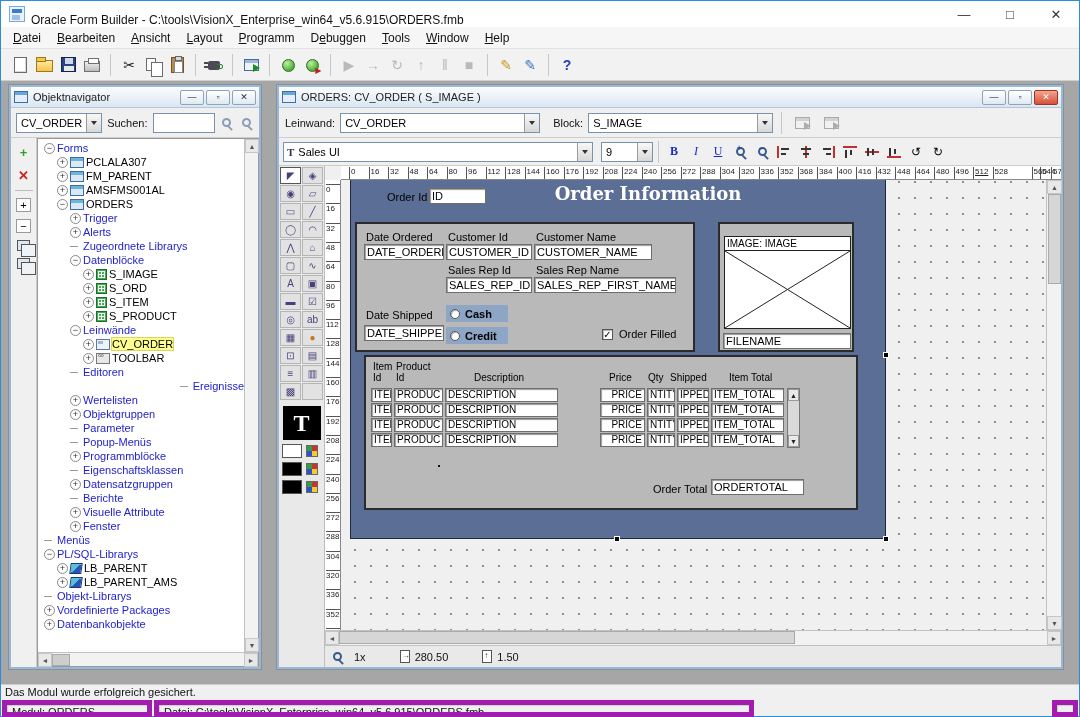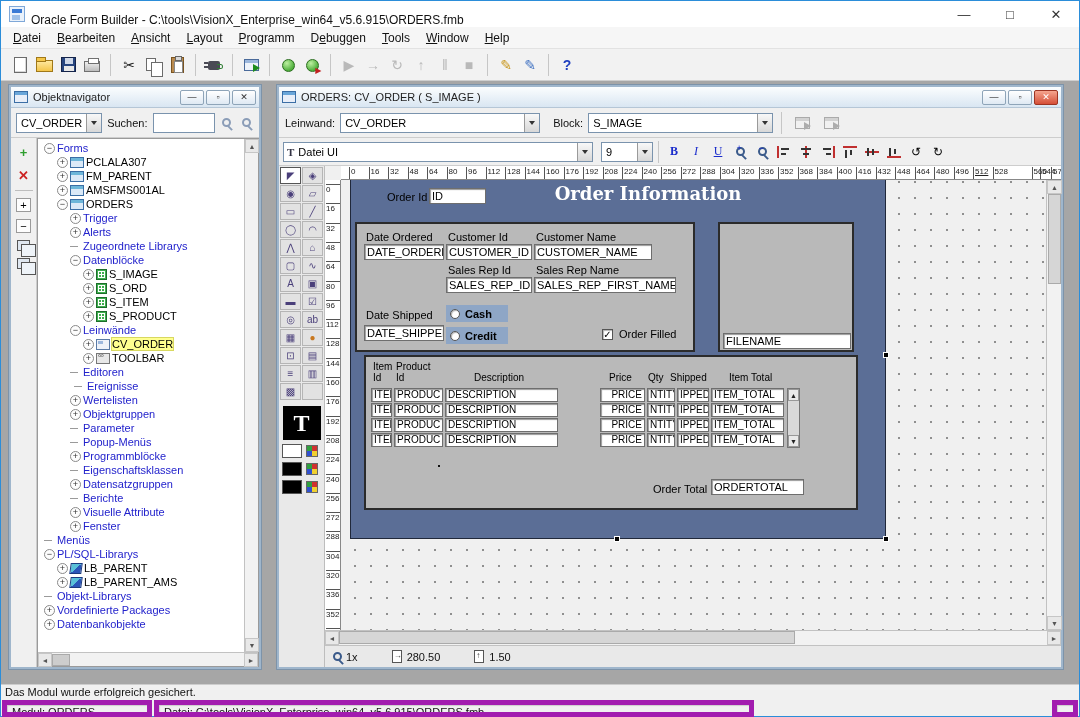--- a/index.html
+++ b/index.html
@@ -402,21 +402,21 @@
                 </div>
                 <div class="trow" style="padding-left: 45px;">
                   <span class="exp">+</span>
                   <span class="nicon tbar"></span>
                   <span class="lab obj">TOOLBAR</span>
                 </div>
                 <div class="trow" style="padding-left: 32px;">
                   <span class="noexp"></span>
                   <span class="lab cat">Editoren</span>
                 </div>
-                <div class="trow" style="padding-left: 36px;">
+                <div class="trow" style="padding-left: 36px; justify-content: flex-end;">
                   <span class="noexp"></span>
                   <span class="lab cat">Ereignisse</span>
                 </div>
                 <div class="trow" style="padding-left: 32px;">
                   <span class="exp">+</span>
                   <span class="lab cat">Wertelisten</span>
                 </div>
                 <div class="trow" style="padding-left: 32px;">
                   <span class="exp">+</span>
                   <span class="lab cat">Objektgruppen</span>
@@ -525,21 +525,21 @@
             <span class="ic ic-runform" style="filter:grayscale(1);opacity:.5"></span>
           </span>
         <span class="tbtn disabled">
             <span class="ic ic-runform" style="filter:grayscale(1);opacity:.5"></span>
           </span>
       </div>
 
       <div class="edbar2">
         <span class="combo" style="width:310px">
           <span style="font-family:'Liberation Serif',serif;font-weight:bold;font-size:11px;padding-left:3px;color:#334">T</span>
-          <span class="cv">Datei UI</span>
+          <span class="cv">Sales UI</span>
           <span class="arr"></span>
         </span>
         <span class="combo" style="width:52px;margin-left:6px">
           <span class="cv">9</span>
           <span class="arr"></span>
         </span>
         <span class="tsep"></span>
         <span id="fmtbtns" style="display:flex;align-items:center;gap:2px">
             <span class="fbtn bold">B</span>
             <span class="fbtn italic">I</span>
@@ -739,20 +739,27 @@
                     <span class="rc"></span>
                     <span class="rl">Credit</span>
                   </div>
                   <div class="chk" style="left:245px;top:104px">
                     <span class="cb">✓</span>
                     <span class="cl">Order Filled</span>
                   </div>
                 </div>
 
                 <div class="gpanel" style="left:367px;top:42px;width:136px;height:130px">
+                  <div class="imgph">
+                    <div class="imlab">IMAGE: IMAGE</div>
+                    <svg width="125" height="77" style="display:block">
+                      <line x1="0" y1="0" x2="125" y2="77" stroke="#222" stroke-width="1"></line>
+                      <line x1="125" y1="0" x2="0" y2="77" stroke="#222" stroke-width="1"></line>
+                    </svg>
+                  </div>
                   <div class="tfield" style="left:3px;top:109px;width:128px">FILENAME</div>
                 </div>
 
                 <div class="gpanel" style="left:13px;top:175px;width:494px;height:155px">
                   <div class="itemhdr" style="left:7px;top:4px">Item</div>
                   <div class="itemhdr" style="left:7px;top:15px">Id</div>
                   <div class="itemhdr" style="left:30px;top:4px">Product</div>
                   <div class="itemhdr" style="left:30px;top:15px">Id</div>
                   <div class="itemhdr" style="left:108px;top:15px">Description</div>
                   <div class="itemhdr" style="left:243px;top:15px">Price</div>
@@ -813,21 +820,21 @@
           </div>
 
           <div class="edhscroll">
             <span class="sarr">◄</span>
             <span class="th"></span>
             <span style="flex:1"></span>
             <span class="sarr">►</span>
           </div>
 
           <div class="edstatus">
-            <span style="display:flex;align-items:center;gap:4px">
+            <span style="display:flex;align-items:center;gap:12px">
               <span class="ic ic-mag"></span>
               <span>1x</span>
             </span>
             <span style="display:flex;align-items:center;gap:5px;margin-left:24px">
               <span class="pgic"></span>
               <span>280.50</span>
             </span>
             <span style="display:flex;align-items:center;gap:5px;margin-left:24px">
               <span class="pgic vert"></span>
               <span>1.50</span>

